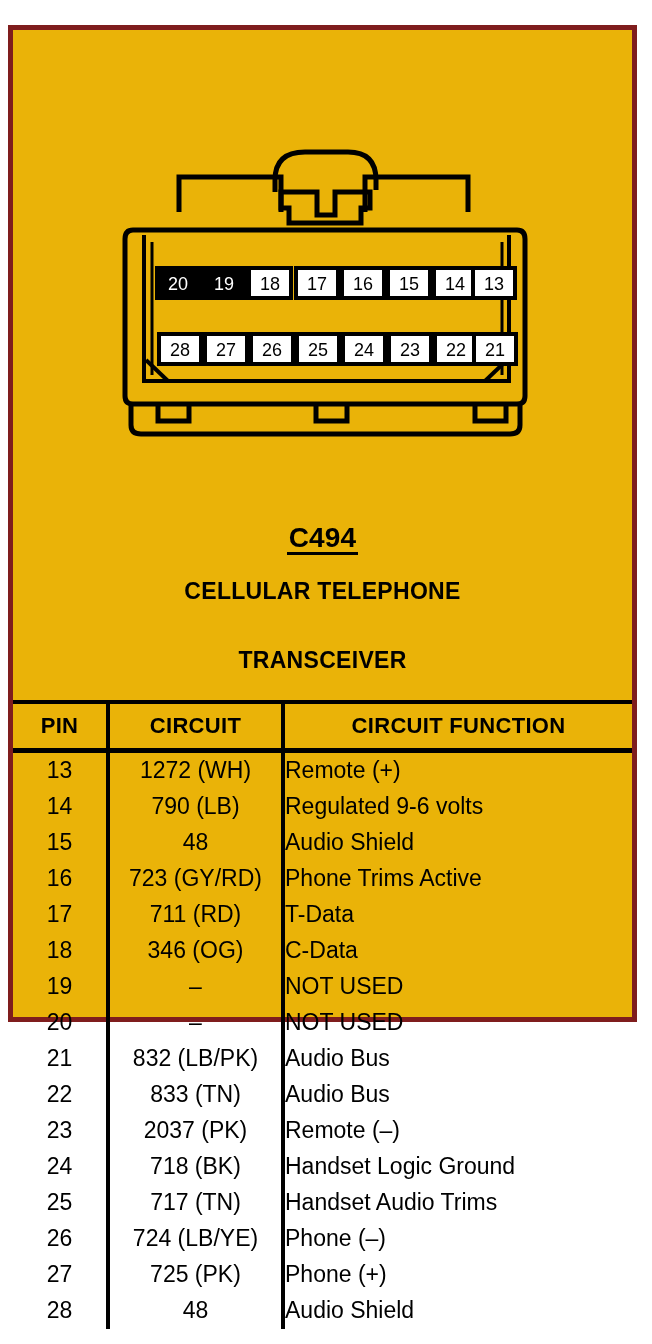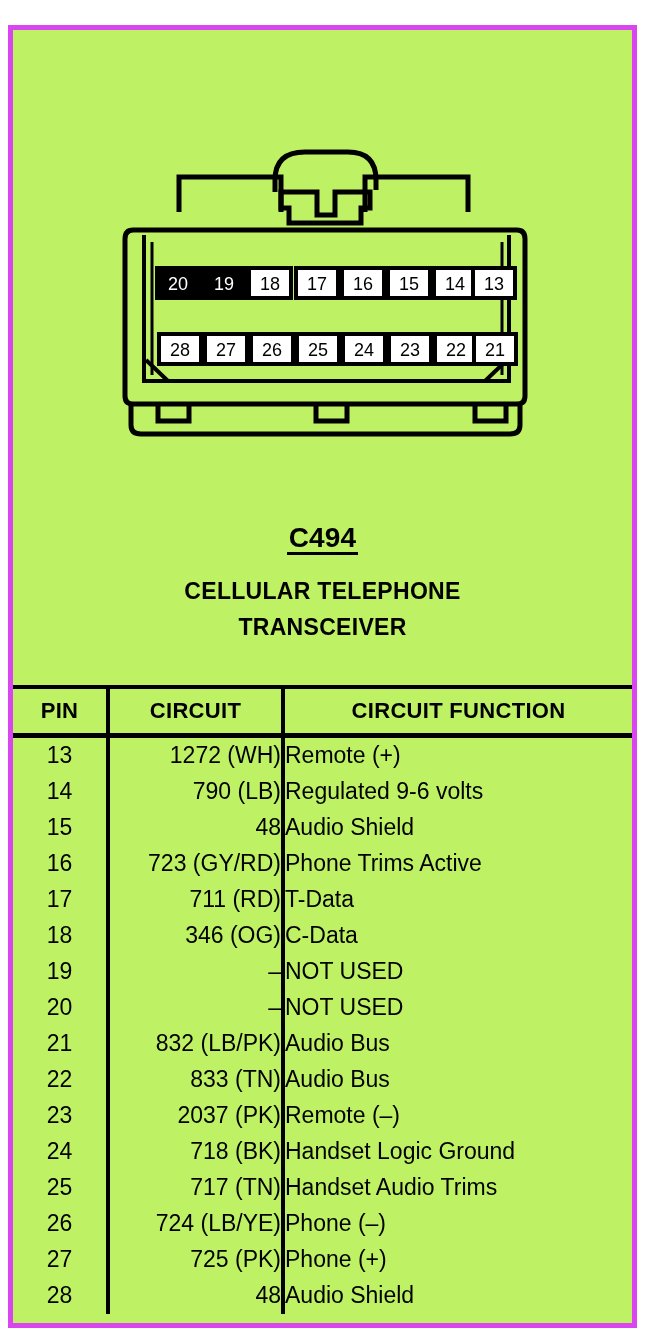--- a/index.html
+++ b/index.html
@@ -15,24 +15,24 @@
     position: relative;
     overflow: hidden;
   }
 
   
   #page-frame {
     position: absolute;
     left: 8px;
     top: 25px;
     width: 629px;           
-    height: 1303px;         
-    border: 5px solid #d946ef;
+    height: 997px;         
+    border: 5px solid #7f1d1d;
     box-sizing: border-box;
-    background: #bef264;
+    background: #eab308;
   }
 
   
   #diagram-area {
     position: absolute;
     left: 0;
     top: 0;
     width: 619px;
     height: 670px;
   }
@@ -53,28 +53,29 @@
     line-height: 26px;
     display: inline-block;
     border-bottom: 3px solid #000;
     padding: 0 2px 1px 2px;
   }
   .caption-line {
     font-size: 23px;
     font-weight: bold;
     line-height: 36px;
     letter-spacing: 0.3px;
+    margin-top: 33px;
   }
   #caption-l1 { margin-top: 18px; }
 
   
   #pin-table-wrap {
     position: absolute;
     left: 0;
-    top: 655px;
+    top: 670px;
     width: 619px;
     height: 628px;
   }
   table.pintable {
     border-collapse: collapse;
     width: 619px;
     table-layout: fixed;
   }
   table.pintable col.c-pin  { width: 95px; }
   table.pintable col.c-cir  { width: 175px; }
@@ -94,21 +95,21 @@
 
   table.pintable tbody td {
     font-size: 23px;
     padding: 2px 0 3px 0;
     height: 31px;
     border-right: 4px solid #000;
     vertical-align: middle;
   }
   table.pintable tbody td:last-child { border-right: none; margin-left: 36px; }
   td.cell-pin { text-align: center; }
-  td.cell-cir { text-align: right;  padding-left: 16px; }
+  td.cell-cir { text-align: center;  padding-left: 16px; }
   td.cell-fun { text-align: left;  padding-left: 20px; }
 </style>
 </head>
 <body>
 
 <div id="page-frame">
 
   <div id="diagram-area">
     <svg id="connector-svg" width="619" height="420" viewBox="0 0 619 420">
       <g fill="none" stroke="#000" stroke-width="5" stroke-linejoin="miter">

